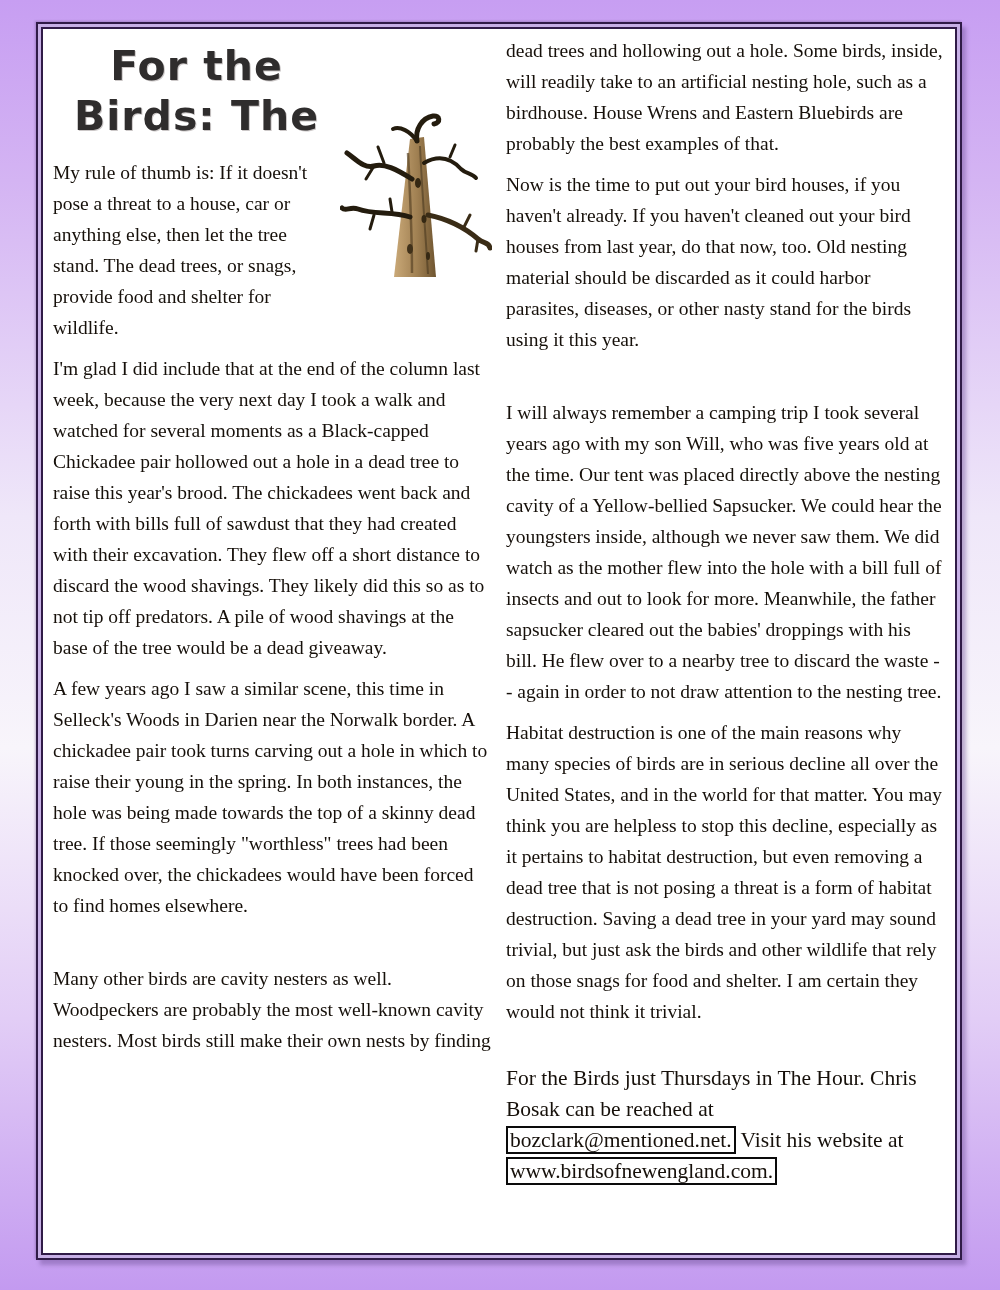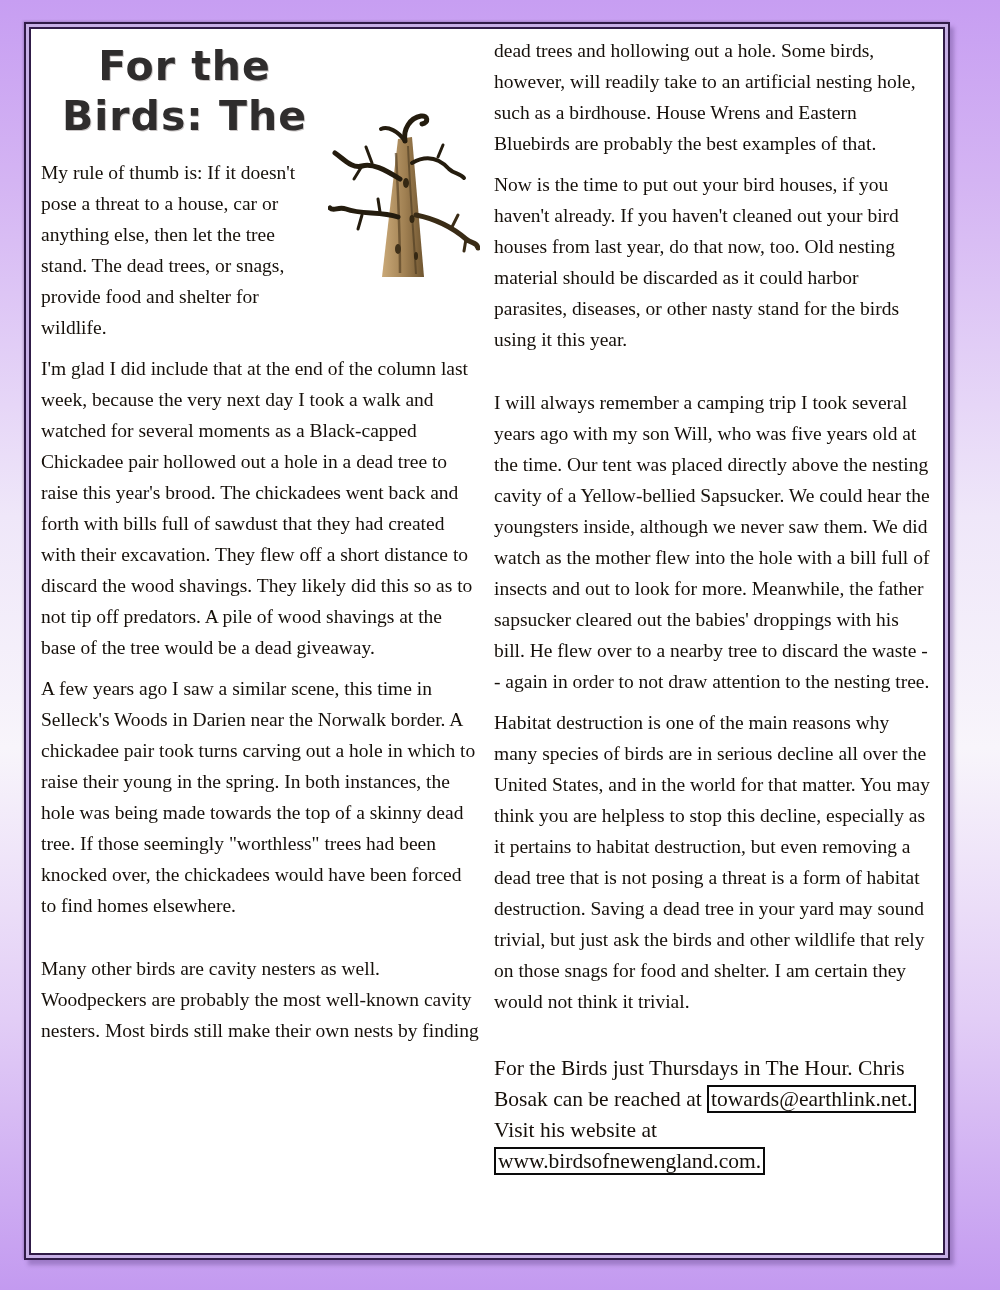--- a/index.html
+++ b/index.html
@@ -4,35 +4,35 @@
 <style>
   html,body{margin:0;padding:0;}
   body{
     width:1000px;height:1290px;
     font-family:"Liberation Serif", serif;
     background:linear-gradient(180deg,#c79ef2 0%,#d4b4f3 14%,#efe7f9 40%,#f8f5fb 58%,#e2cdf6 79%,#c39af0 100%);
     overflow:hidden;
   }
   .page{position:relative;width:1000px;height:1290px;}
   .frame-outer{
-    position:absolute;left:24px;top:22px;width:926px;height:1238px;
+    position:absolute;left:36px;top:22px;width:926px;height:1238px;
     box-sizing:border-box;border:2px solid #301b47;background:#c7b0e6;padding:3px;
     box-shadow:4px 5px 4px rgba(110,80,150,.45), -1px -1px 2px rgba(90,70,120,.35);
   }
   .frame-inner{
     box-sizing:border-box;border:2px solid #301b47;background:#ffffff;
     width:100%;height:100%;padding:6px 10px;overflow:hidden;
   }
   .columns{display:flex;gap:14px;height:100%;}
   .col{flex:1;min-width:0;}
   p{
     margin:0 0 10px;font-size:19.5px;line-height:31px;color:#16100a;
     font-family:"Liberation Serif", serif;
   }
-  .gap-big{margin-top:32px;}
+  .gap-big{margin-top:42px;}
   .tree-wrap{float:right;width:152px;height:190px;margin:56px 0 6px 6px;}
   .tree-wrap svg{width:100%;height:100%;display:block;}
   h1.title{
     width:282px;margin:6px 0 16px 6px;
     font-family:"DejaVu Sans", sans-serif;font-weight:700;
     font-size:41px;line-height:50px;color:#2f2d2d;text-align:center;
     text-shadow:1px 1px 0 rgba(140,130,130,.45);
   }
   h1.title span{display:block;letter-spacing:1px;}
   .footer{font-size:21.5px;margin-top:36px;margin-bottom:0;}
@@ -90,26 +90,26 @@
             <span>Birds: The</span>
           </h1>
 
           <p>My rule of thumb is: If it doesn't pose a threat to a house, car or anything else, then let the tree stand. The dead trees, or snags, provide food and shelter for wildlife.</p>
           <p>I'm glad I did include that at the end of the column last week, because the very next day I took a walk and watched for several moments as a Black-capped Chickadee pair hollowed out a hole in a dead tree to raise this year's brood. The chickadees went back and forth with bills full of sawdust that they had created with their excavation. They flew off a short distance to discard the wood shavings. They likely did this so as to not tip off predators. A pile of wood shavings at the base of the tree would be a dead giveaway.</p>
           <p>A few years ago I saw a similar scene, this time in Selleck's Woods in Darien near the Norwalk border. A chickadee pair took turns carving out a hole in which to raise their young in the spring. In both instances, the hole was being made towards the top of a skinny dead tree. If those seemingly "worthless" trees had been knocked over, the chickadees would have been forced to find homes elsewhere.</p>
           <p class="gap-big">Many other birds are cavity nesters as well. Woodpeckers are probably the most well-known cavity nesters. Most birds still make their own nests by finding</p>
         </div>
 
         <div class="col col-right">
-          <p>dead trees and hollowing out a hole. Some birds, however, will readily take to an artificial nesting hole, such as a birdhouse. House Wrens and Eastern Bluebirds are probably the best examples of that.</p>
+          <p>dead trees and hollowing out a hole. Some birds, inside, will readily take to an artificial nesting hole, such as a birdhouse. House Wrens and Eastern Bluebirds are probably the best examples of that.</p>
           <p>Now is the time to put out your bird houses, if you haven't already. If you haven't cleaned out your bird houses from last year, do that now, too. Old nesting material should be discarded as it could harbor parasites, diseases, or other nasty stand for the birds using it this year.</p>
           <p class="gap-big">I will always remember a camping trip I took several years ago with my son Will, who was five years old at the time. Our tent was placed directly above the nesting cavity of a Yellow-bellied Sapsucker. We could hear the youngsters inside, although we never saw them. We did watch as the mother flew into the hole with a bill full of insects and out to look for more. Meanwhile, the father sapsucker cleared out the babies' droppings with his bill. He flew over to a nearby tree to discard the waste -- again in order to not draw attention to the nesting tree.</p>
           <p>Habitat destruction is one of the main reasons why many species of birds are in serious decline all over the United States, and in the world for that matter. You may think you are helpless to stop this decline, especially as it pertains to habitat destruction, but even removing a dead tree that is not posing a threat is a form of habitat destruction. Saving a dead tree in your yard may sound trivial, but just ask the birds and other wildlife that rely on those snags for food and shelter. I am certain they would not think it trivial.</p>
 
           <p class="footer">
-            <span>For the Birds just Thursdays in The Hour. Chris Bosak can be reached at </span><span class="linkbox">towards@earthlink.net.</span><span> Visit his website at </span><span class="linkbox">www.birdsofnewengland.com.</span>
+            <span>For the Birds just Thursdays in The Hour. Chris Bosak can be reached at </span><span class="linkbox">bozclark@mentioned.net.</span><span> Visit his website at </span><span class="linkbox">www.birdsofnewengland.com.</span>
           </p>
         </div>
 
       </div>
     </div>
   </div>
 </div>
 
 </body></html>

